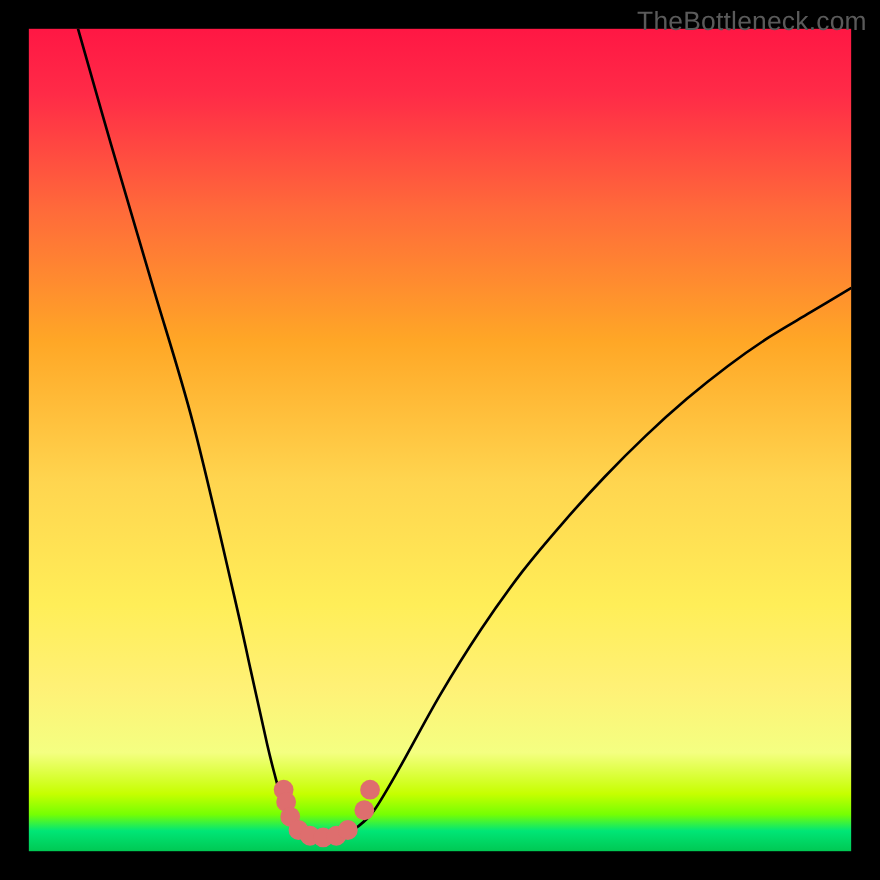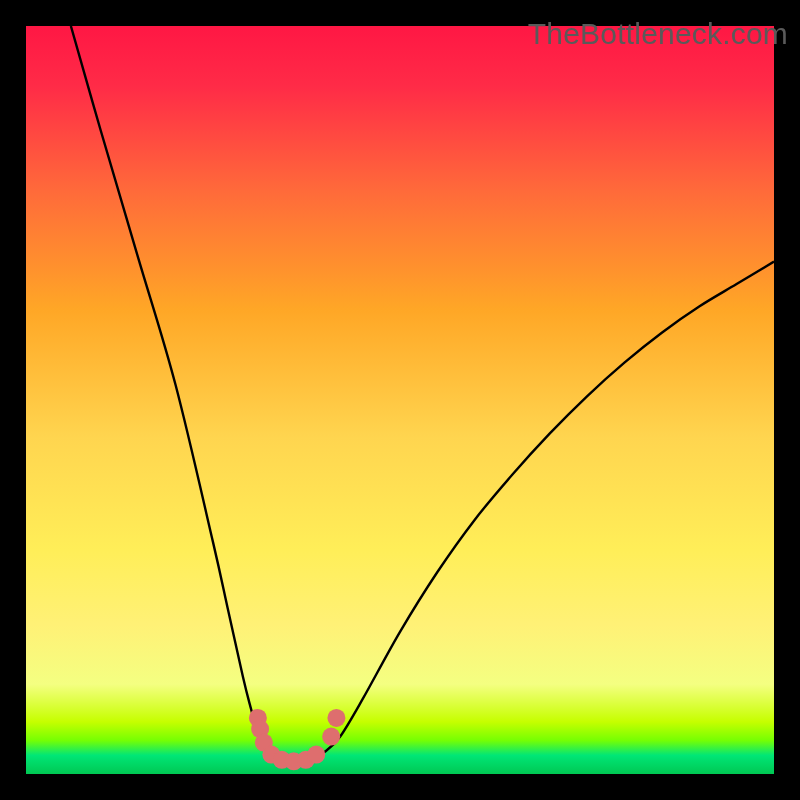--- a/index.html
+++ b/index.html
@@ -6,24 +6,24 @@
   body {
     width: 800px;
     height: 800px;
     background: #000;
     font-family: Arial, sans-serif;
     position: relative;
     overflow: hidden;
   }
   .watermark {
     position: absolute;
-    top: 17px;
+    top: 6px;
     right: 12px;
     color: #5a5a5a;
-    font-size: 30px;
+    font-size: 24px;
     font-weight: 500;
     z-index: 10;
     letter-spacing: 0.2px;
   }
   .plot-wrap {
     position: absolute;
     left: 26px;
     top: 26px;
     width: 748px;
     height: 748px;

